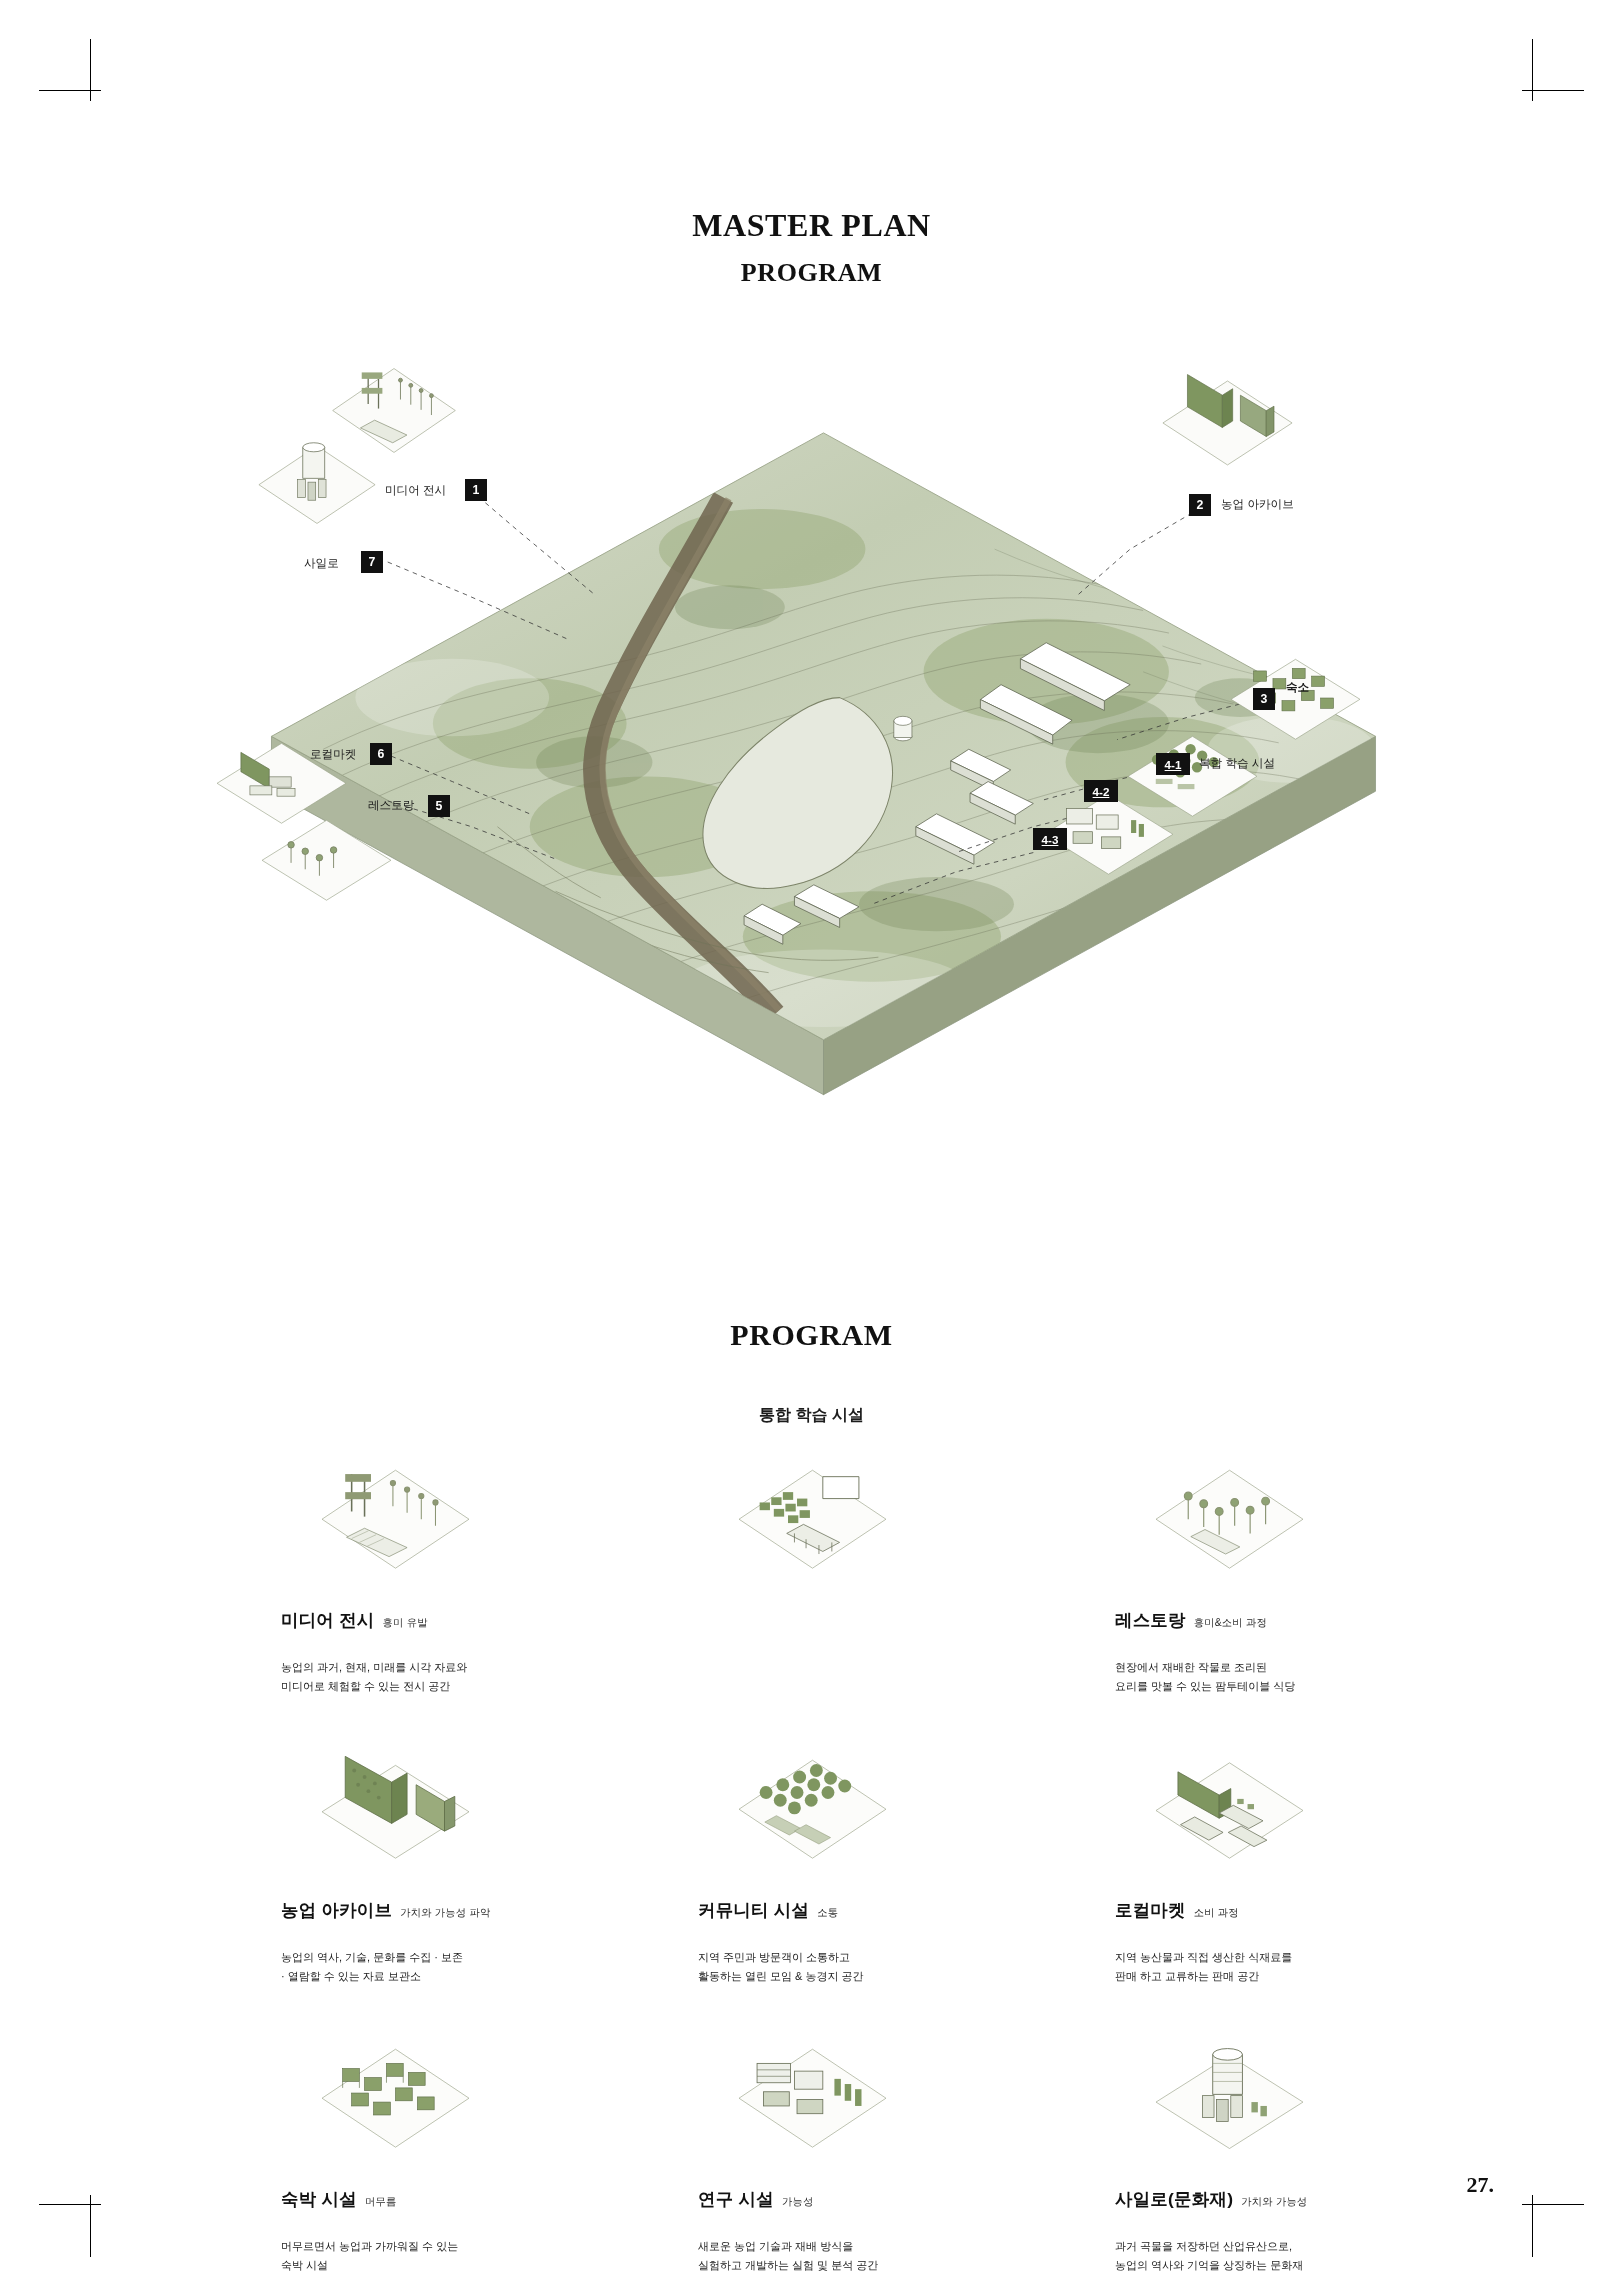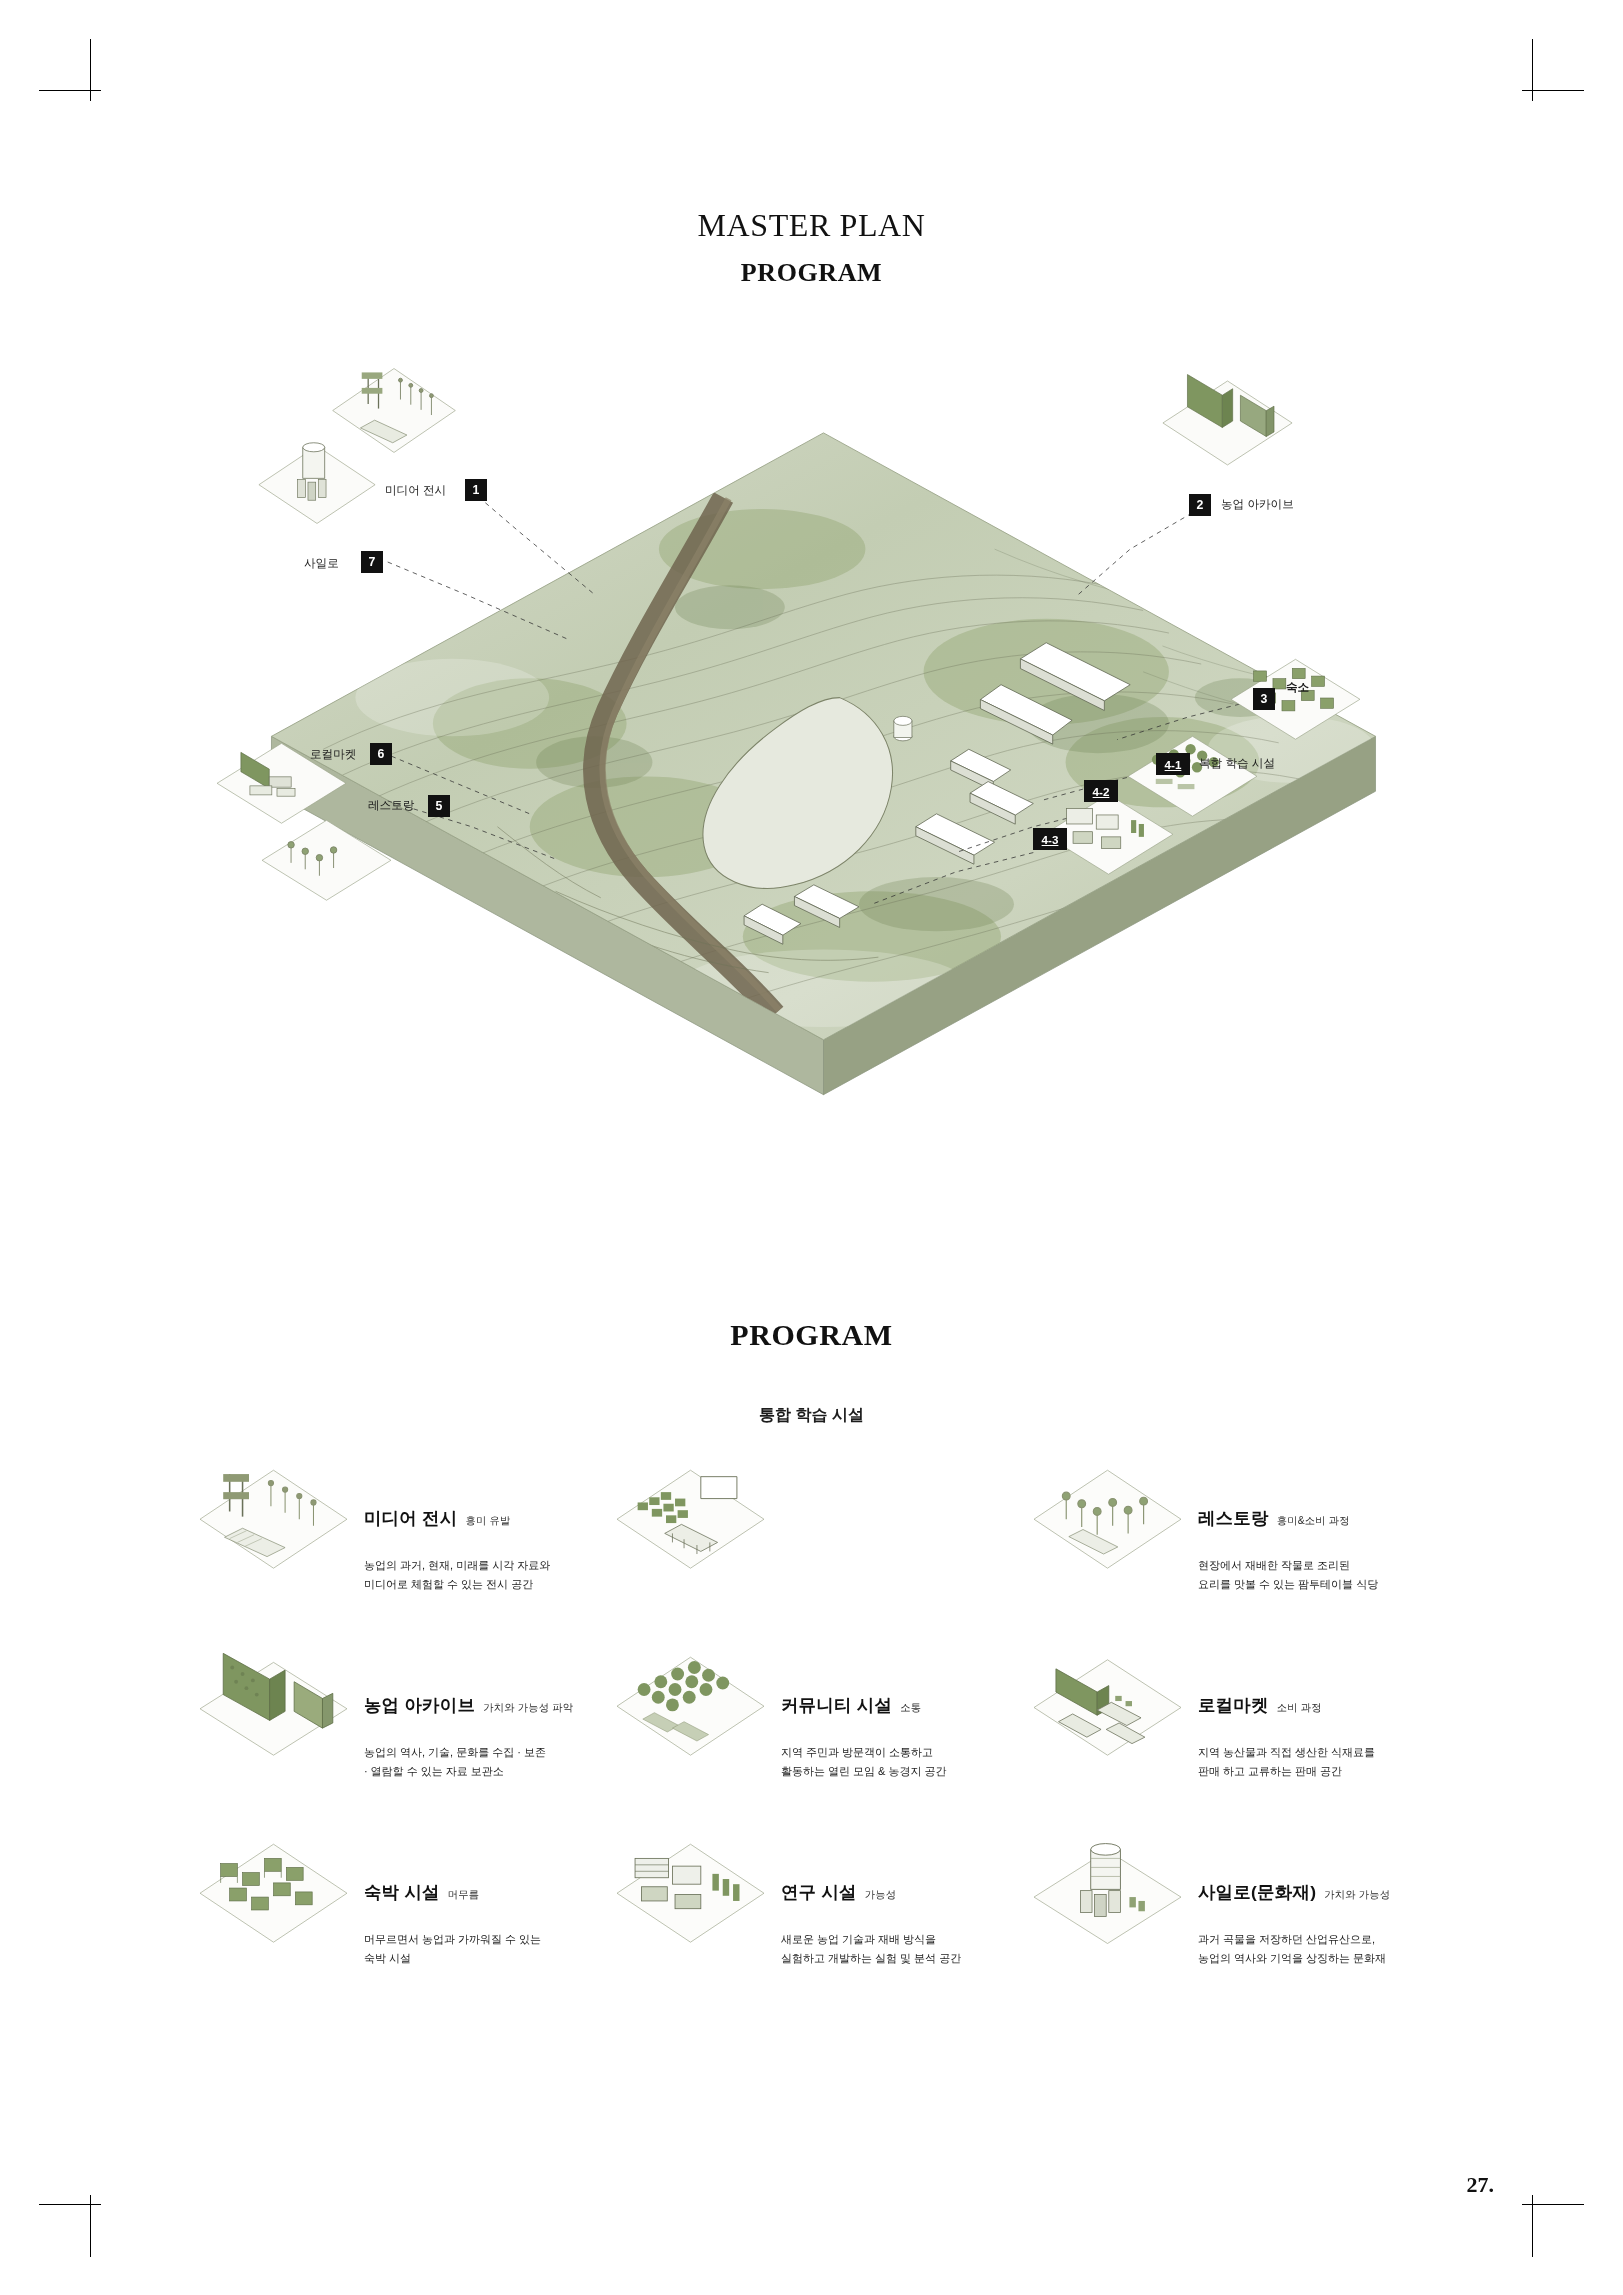--- a/index.html
+++ b/index.html
@@ -26,21 +26,21 @@
   .crop.v { width: 0.6px; height: 62px; }
   .crop.h { height: 0.6px; width: 62px; }
 
   
   .title-master {
     position: absolute;
     left: 0; right: 0;
     top: 207px;
     text-align: center;
     font-family: "Liberation Serif", serif;
-    font-weight: normal;
+    font-weight: bold;
     font-size: 32px;
     letter-spacing: 0.6px;
     color: #111;
   }
   .title-program-sub {
     position: absolute;
     left: 0; right: 0;
     top: 258px;
     text-align: center;
     font-family: "Liberation Serif", serif;
@@ -114,21 +114,22 @@
     top: 1447px;
     width: 1253px;
   }
   .grid-row {
     display: flex;
     margin-bottom: 40px;
   }
   .cell {
     width: 417px;
     display: flex;
-    align-items: flex-end;
+    align-items: center;
+    flex-direction: column;
   }
   .cell-icon {
     width: 173px;
     height: 147px;
     flex: none;
     position: relative;
   }
   .cell-text {
     padding-top: 14px;
     padding-left: 3.9px;

